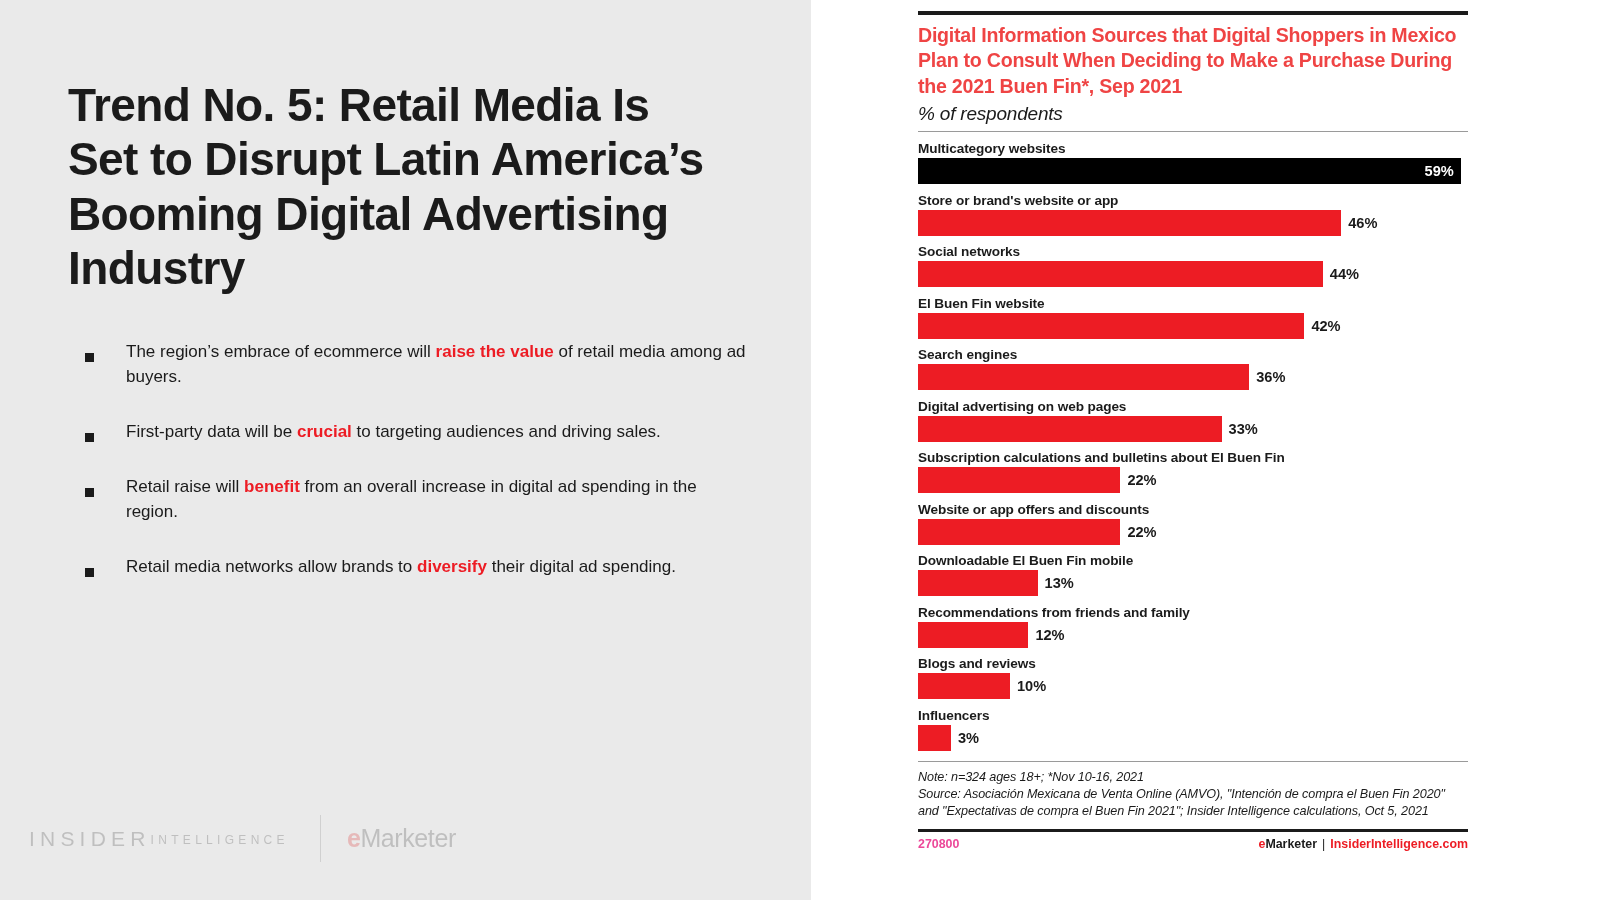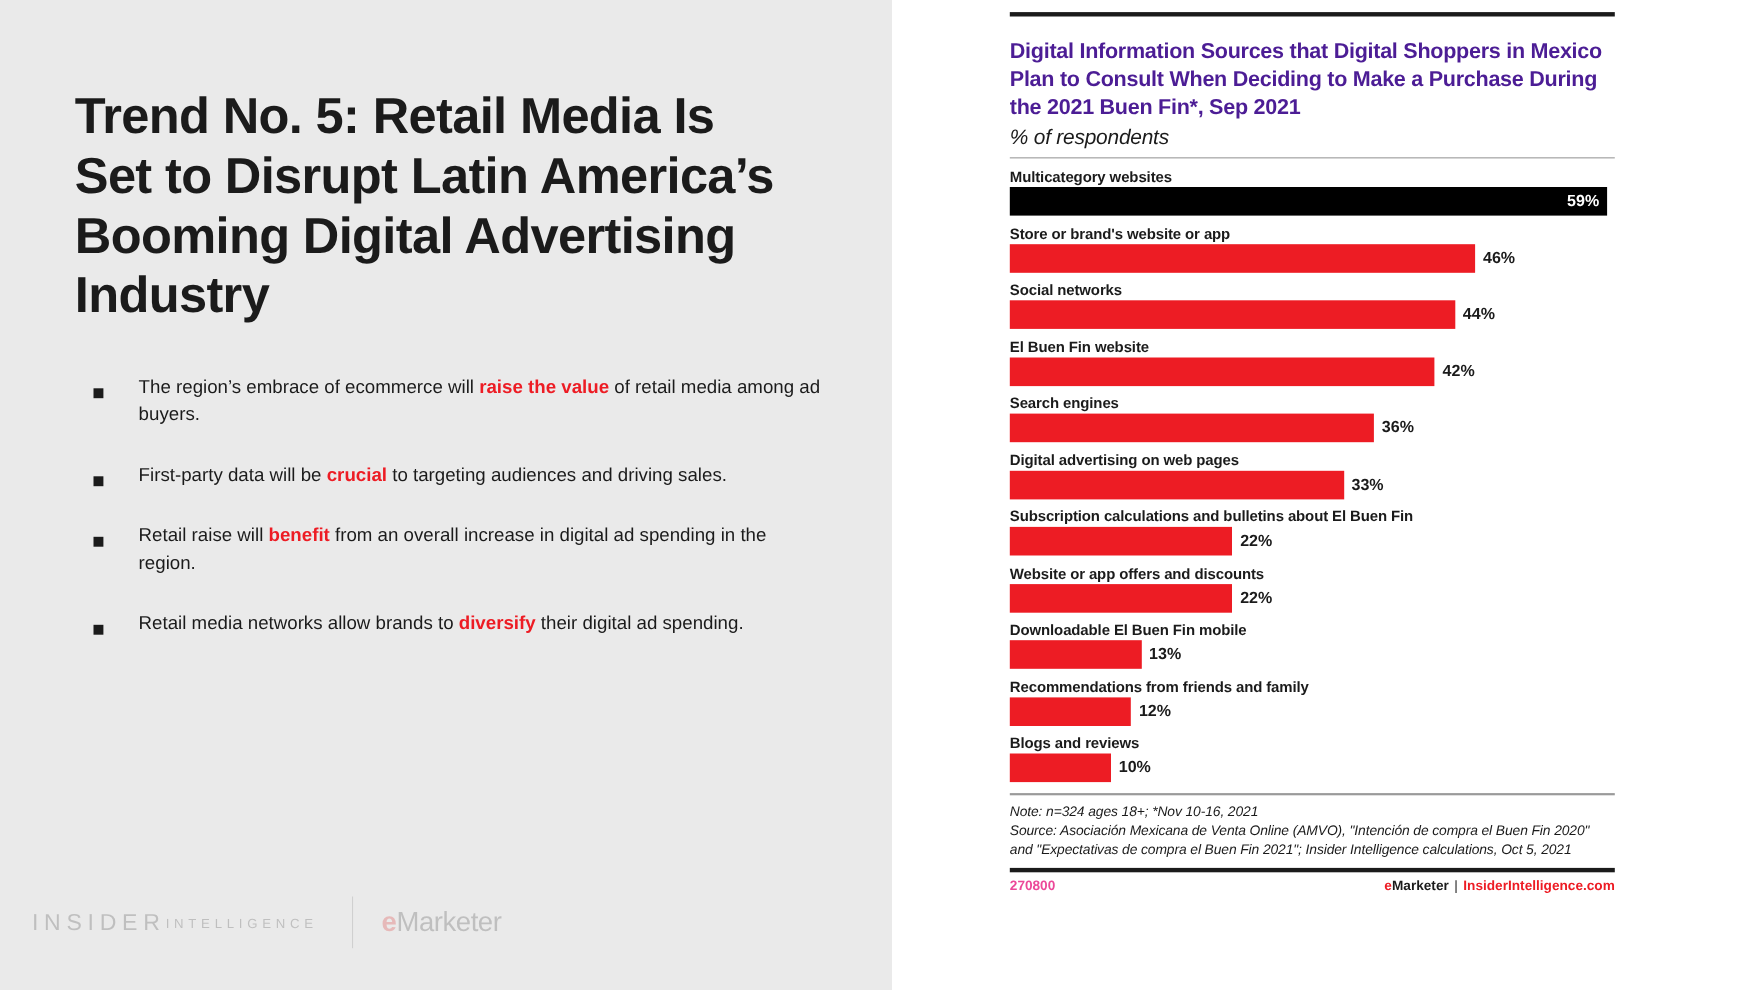--- a/index.html
+++ b/index.html
@@ -75,26 +75,26 @@
   .right-panel {
     flex: 1; height: 900px; background: #ffffff; position: relative;
   }
   .chart {
     position: absolute;
     left: 107px; top: 11px;
     width: 550px;
   }
   .rule-top { height: 4px; background: #1b1b1b; }
   .chart-title {
-    color: #4c1d95;
+    color: #ef4444;
     font-size: 19.6px;
     font-weight: bold;
     line-height: 1.29;
     letter-spacing: -0.25px;
-    margin-top: 20px;
+    margin-top: 8px;
   }
   .chart-subtitle {
     font-style: italic;
     font-size: 19px;
     color: #1b1b1b;
     margin-top: 4px;
     letter-spacing: -0.2px;
   }
   .rule-thin { height: 1.5px; background: #9a9a9a; margin-top: 6px; }
 
@@ -262,20 +262,27 @@
               <span class="bar-value-out">12%</span>
             </div>
           </div>
           <div class="bar-row">
             <div class="bar-label">Blogs and reviews</div>
             <div class="bar-track">
               <div class="bar-fill" style="width: 92px; background: rgb(237, 28, 36);"></div>
               <span class="bar-value-out">10%</span>
             </div>
           </div>
+          <div class="bar-row">
+            <div class="bar-label">Influencers</div>
+            <div class="bar-track">
+              <div class="bar-fill" style="width: 33px; background: rgb(237, 28, 36);"></div>
+              <span class="bar-value-out">3%</span>
+            </div>
+          </div>
         </div>
 
       <div class="rule-foot"></div>
 
       <div class="notes">Note: n=324 ages 18+; *Nov 10-16, 2021</div>
       <div class="notes" style="margin-top:0">Source: Asociación Mexicana de Venta Online (AMVO), "Intención de compra el Buen Fin 2020" and "Expectativas de compra el Buen Fin 2021"; Insider Intelligence calculations, Oct 5, 2021</div>
 
       <div class="rule-bottom"></div>
 
       <div class="footer-row">

